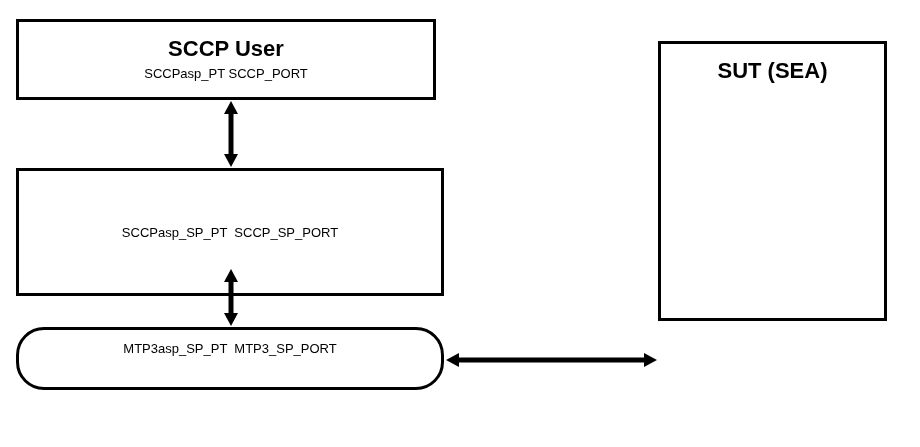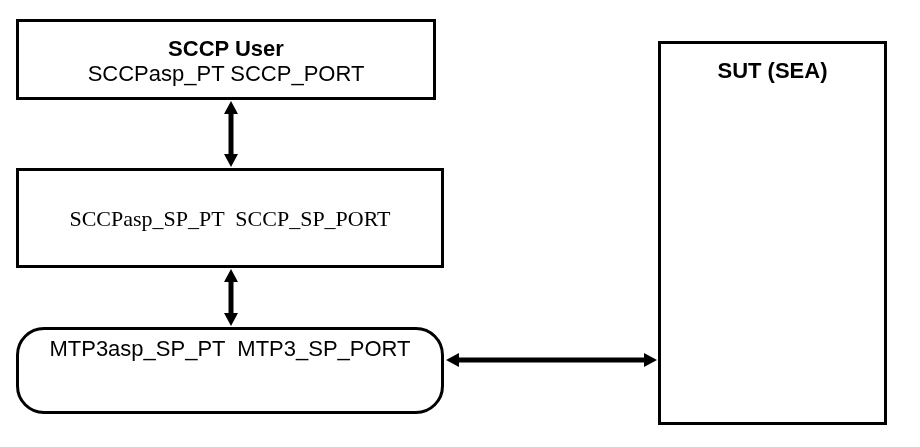--- a/index.html
+++ b/index.html
@@ -25,41 +25,40 @@
     align-items: center;
     color: #000000;
   }
   .box-title {
     font-weight: bold;
     font-size: 22px;
     line-height: 27px;
     white-space: pre;
   }
   .ports {
-    font-size: 22px;
+    font-size: 13px;
     line-height: 23px;
     white-space: pre;
   }
   #box-sccp-user {
     left: 16px; top: 19px; width: 420px; height: 81px;
     justify-content: center;
   }
   #box-sccp {
-    left: 16px; top: 168px; width: 428px; height: 100px;
+    left: 16px; top: 168px; width: 428px; height: 128px;
     justify-content: center;
-    font-family: Liberation Serif, serif;
   }
   #box-system-mtp3 {
-    left: 16px; top: 327px; width: 428px; height: 87px;
+    left: 16px; top: 327px; width: 428px; height: 63px;
     justify-content: flex-start;
     padding-top: 7px;
     border-radius: 28px;
   }
   #box-sut {
-    left: 658px; top: 41px; width: 229px; height: 384px;
+    left: 658px; top: 41px; width: 229px; height: 280px;
     justify-content: flex-start;
     padding-top: 13px;
   }
   .arrow-layer {
     position: absolute;
     left: 0; top: 0;
     width: 920px;
     height: 447px;
     pointer-events: none;
   }

